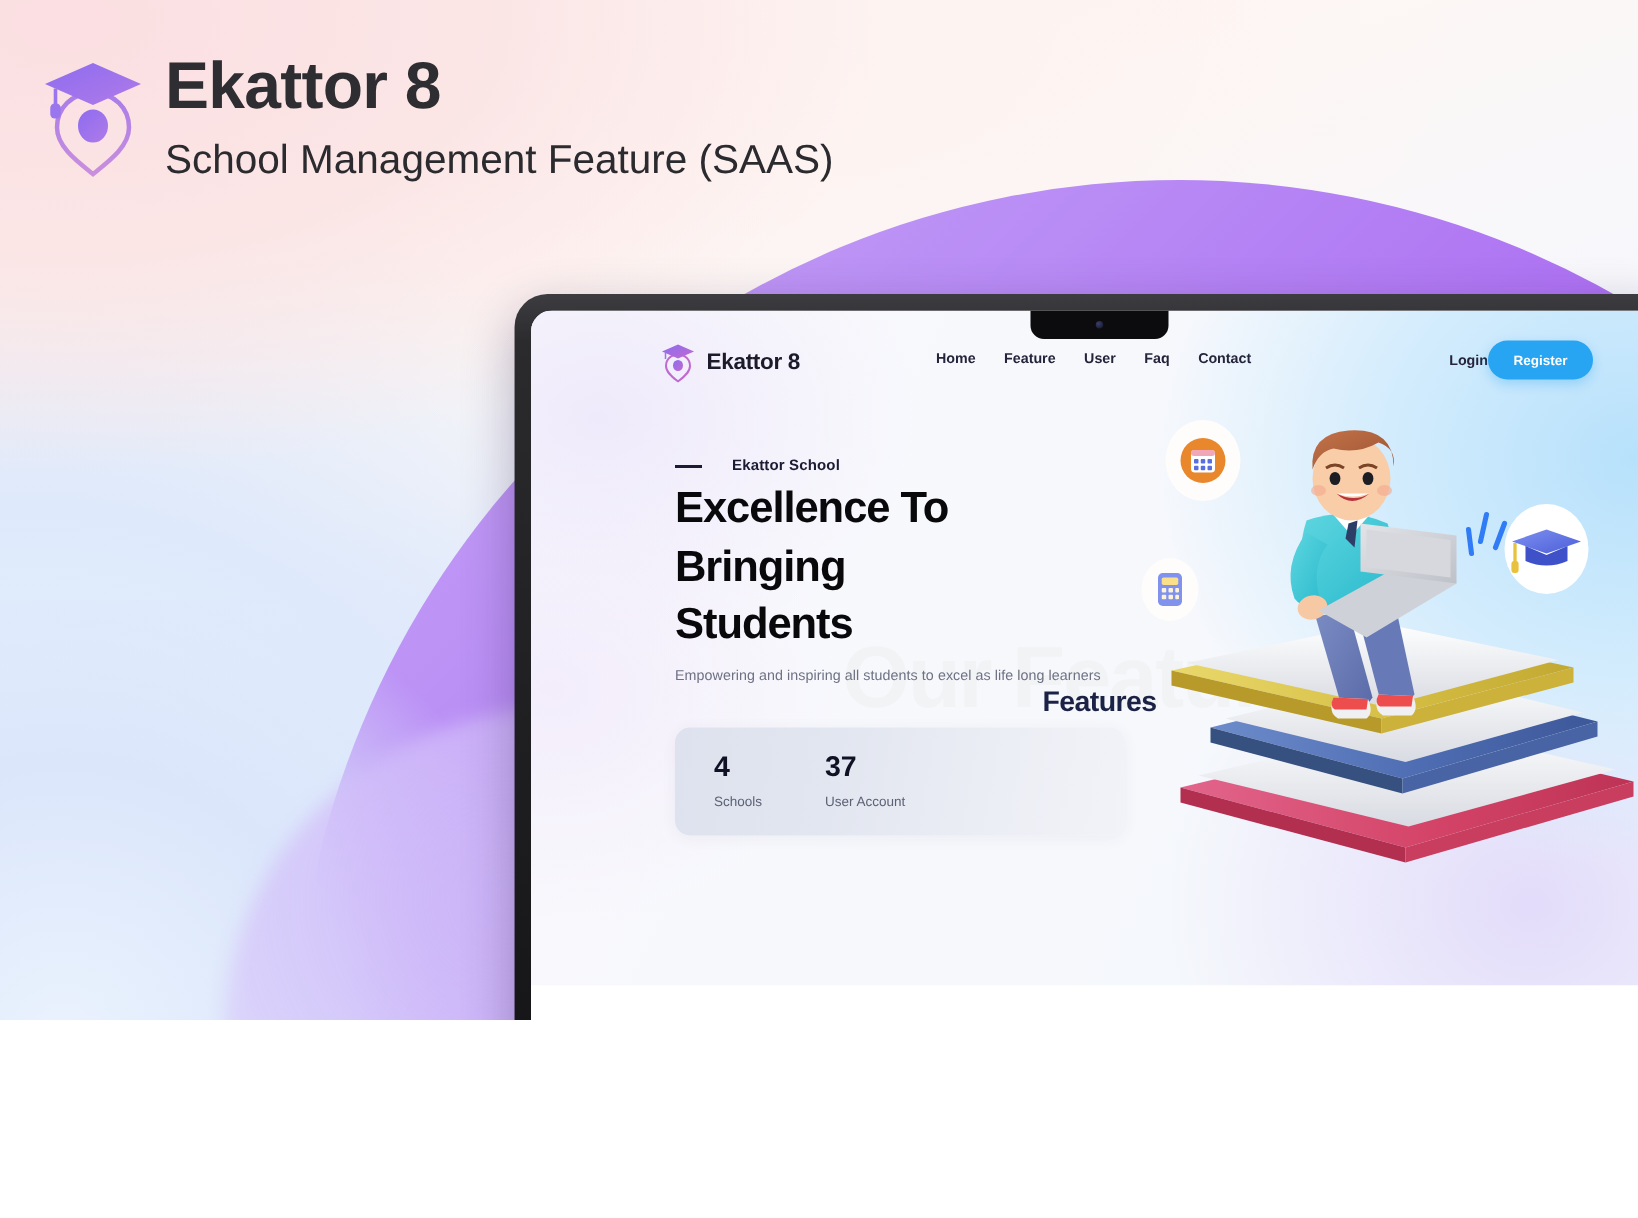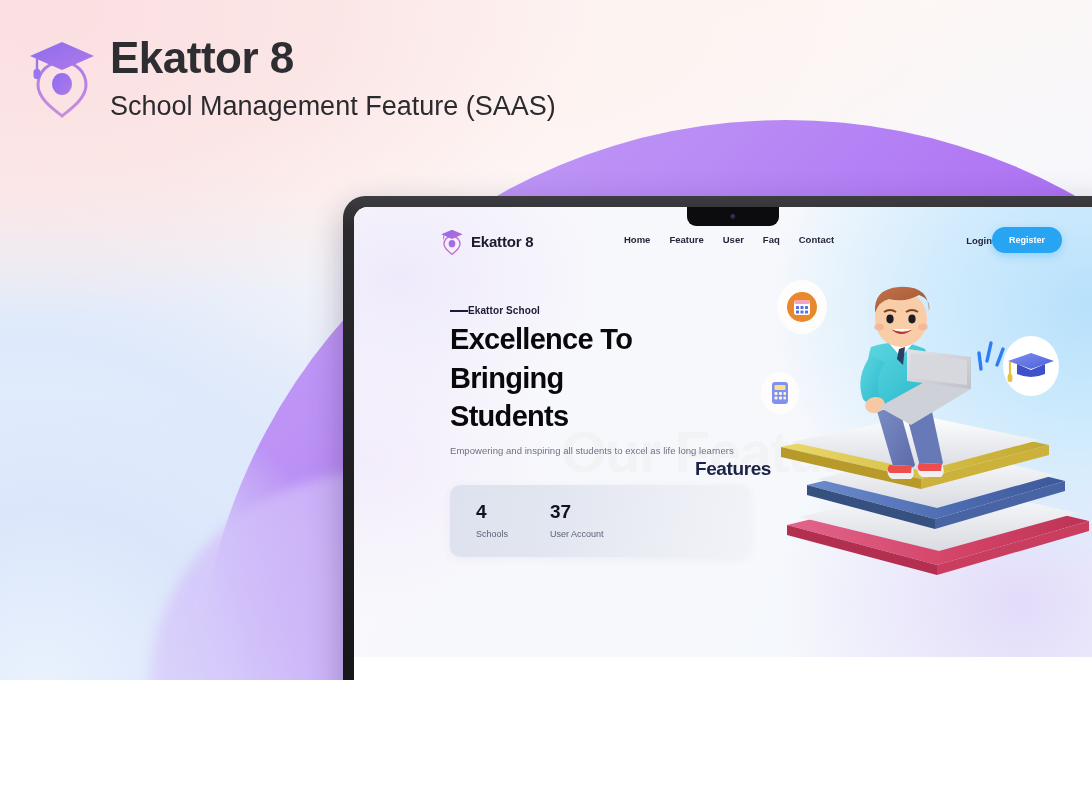--- a/index.html
+++ b/index.html
@@ -102,21 +102,21 @@
   .nav-right{position:absolute;right:50px;top:6px;display:flex;align-items:center;}
   .nav-login{font-size:9.5px;font-weight:600;color:#24243a;}
   .nav-reg{
     background:#27a4f2;color:#fff;font-size:9px;font-weight:700;
     padding:8px 17px;border-radius:999px;white-space:nowrap;
     box-shadow:0 3px 8px rgba(39,164,242,.32);
     text-align:right;
   }
 
   
-  .eyebrow{position:absolute;left:96px;top:98px;display:flex;align-items:center;gap:0;z-index:20;}
+  .eyebrow{position:absolute;left:96px;top:98px;display:flex;align-items:center;gap:20px;z-index:20;}
   .eyebrow-dash{width:18px;height:2px;background:#1b1b33;}
   .eyebrow-text{font-size:10px;font-weight:700;color:#1b1b33;letter-spacing:.1px;}
   .h1{
     position:absolute;left:96px;top:113px;z-index:20;
     font-size:29px;line-height:1.33;font-weight:800;color:#09090b;letter-spacing:-.7px;
   }
   .sub{
     position:absolute;left:96px;top:238px;z-index:20;
     font-size:9.5px;color:#6d7183;letter-spacing:.05px;white-space:nowrap;text-align:center;
   }

